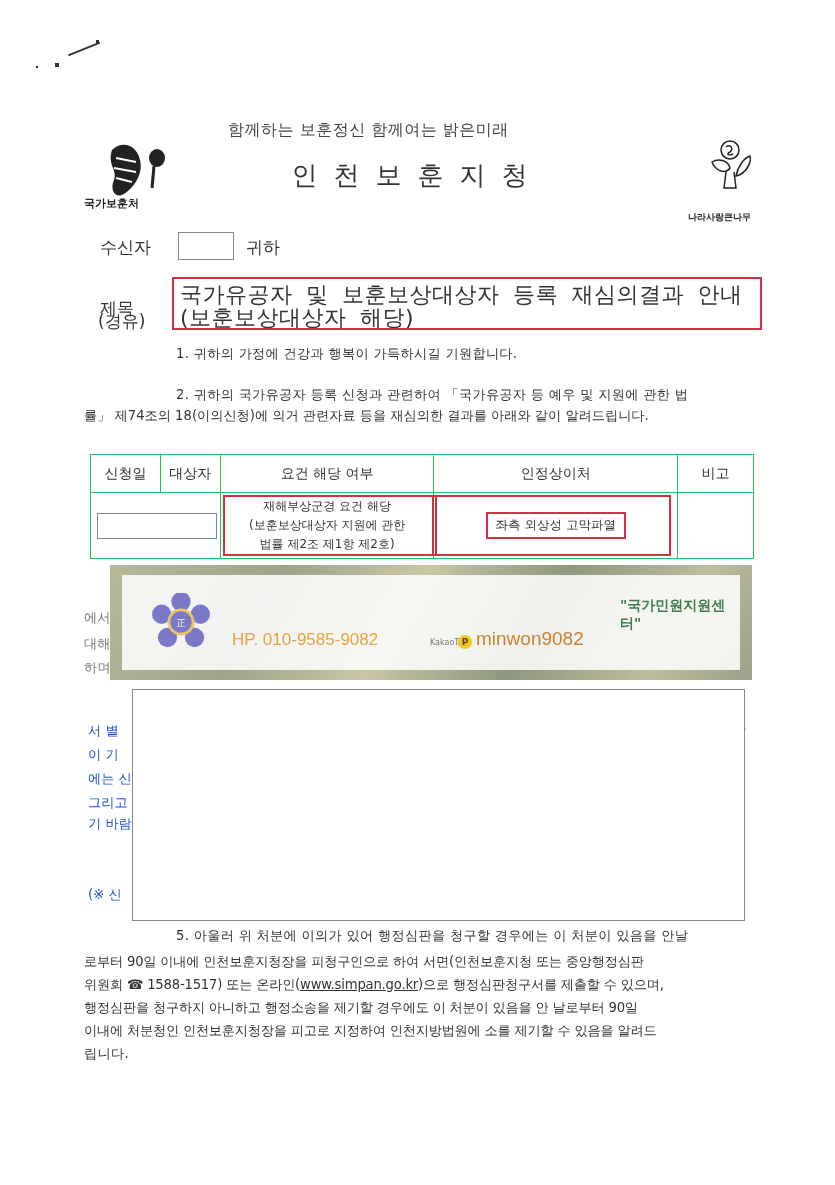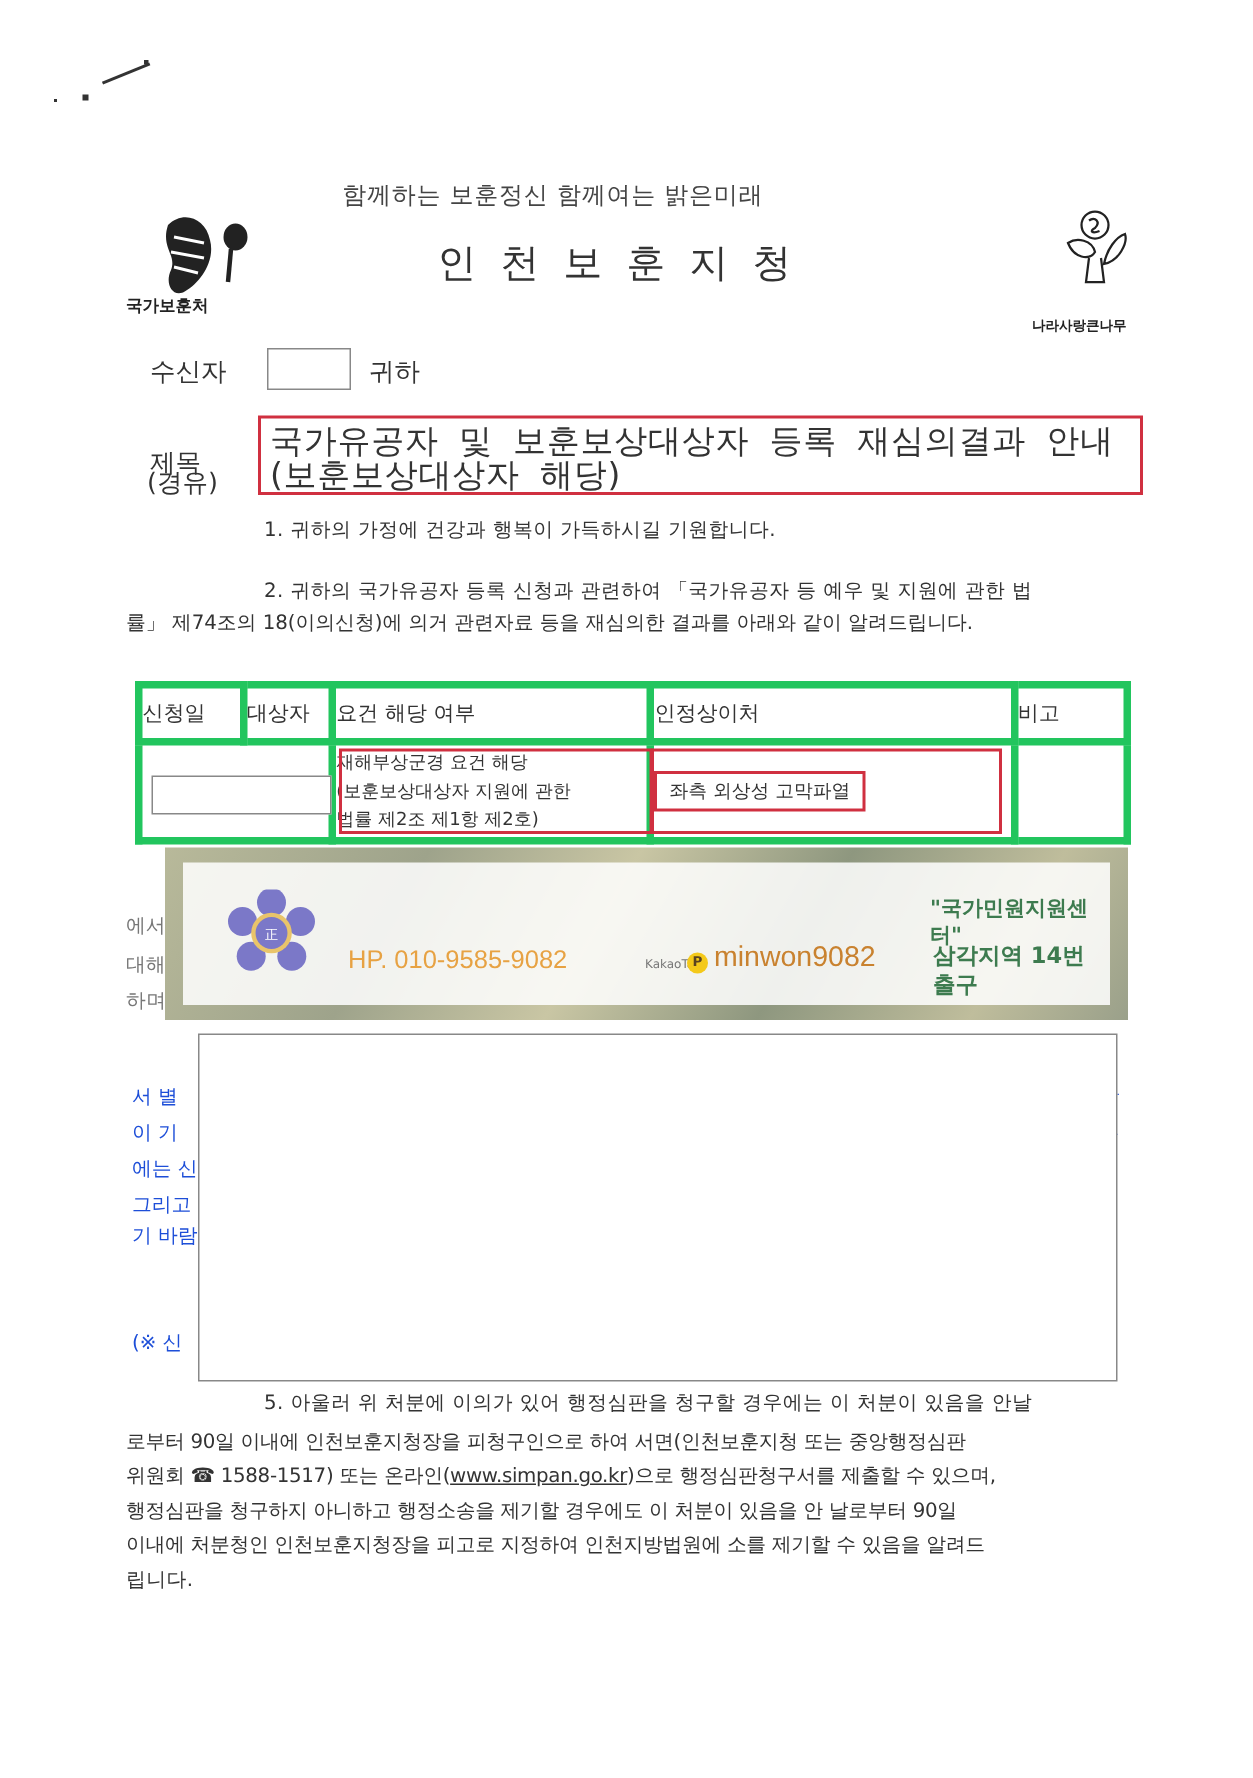--- a/index.html
+++ b/index.html
@@ -20,21 +20,21 @@
 
   .label { font-size: 17px; color: #333; }
   .recip-box { left: 178px; top: 232px; width: 56px; height: 28px; border: 1.5px solid #888; background: #fff; }
   .red-box { border: 2px solid #d03040; }
   .subject-box { left: 172px; top: 277px; width: 590px; height: 53px; }
   .subject-text { left: 180px; top: 283px; width: 580px; font-size: 22px; line-height: 23px; color: #333; letter-spacing: 0.5px; word-spacing: 6px; }
 
   .para { font-size: 13.2px; color: #333; line-height: 20px; letter-spacing: 0.3px; }
 
   table.result { position: absolute; left: 90px; top: 454px; width: 664px; border-collapse: collapse; font-size: 13px; color: #333; }
-  table.result th, table.result td { border: 5px solid #22c55e; text-align: left; font-weight: normal; }
+  table.result th, table.result td { border: 1px solid #22c55e; text-align: center; font-weight: normal; }
   table.result th { height: 38px; font-size: 14px; }
   table.result td { height: 66px; }
   .req-text { font-size: 12px; line-height: 19px; }
 
   .banner { left: 110px; top: 565px; width: 642px; height: 115px;
     background: linear-gradient(120deg, #b8b99a 0%, #9ea38b 25%, #c9c6a4 45%, #8e977f 65%, #bfbd9c 85%, #9aa08a 100%); }
   .banner-inner { position: absolute; left: 12px; top: 10px; width: 618px; height: 95px; background: rgba(255,255,255,0.86); }
   .banner-headline { position: absolute; left: 88px; top: 20px; font-size: 33px; font-weight: bold; white-space: nowrap; letter-spacing: -1px; }
   .hl-red { color: #f0563a; }
   .hl-blue { color: #3b5fa6; }
@@ -138,21 +138,20 @@
       </g>
       <circle cx="30" cy="30" r="14" fill="#e9c46a"></circle>
       <circle cx="30" cy="30" r="11" fill="#7b78c8"></circle>
       <text x="30" y="34" font-size="9" fill="#fff" text-anchor="middle" font-family="DejaVu Sans, sans-serif">正</text>
     </svg>
     <div class="banner-phone">HP. 010-9585-9082</div>
     <div class="banner-kakao-label">KakaoTalk</div>
     <div class="banner-kakao-icon">P</div>
     <div class="banner-kakao-id">minwon9082</div>
     <div class="banner-center">"국가민원지원센터"</div>
-    <div class="banner-exit">삼각지역 14번 출구</div>
   </div>
 </div>
 
 <div class="frag" style="left:733px;top:697px;">에</div>
 <div class="frag" style="left:88px;top:722px;">서 별</div>
 <div class="frag" style="left:733px;top:722px;">항</div>
 <div class="frag" style="left:88px;top:746px;">이 기</div>
 <div class="frag" style="left:733px;top:746px;">우</div>
 <div class="frag" style="left:88px;top:770px;">에는 신</div>
 <div class="frag" style="left:88px;top:794px;">그리고</div>

